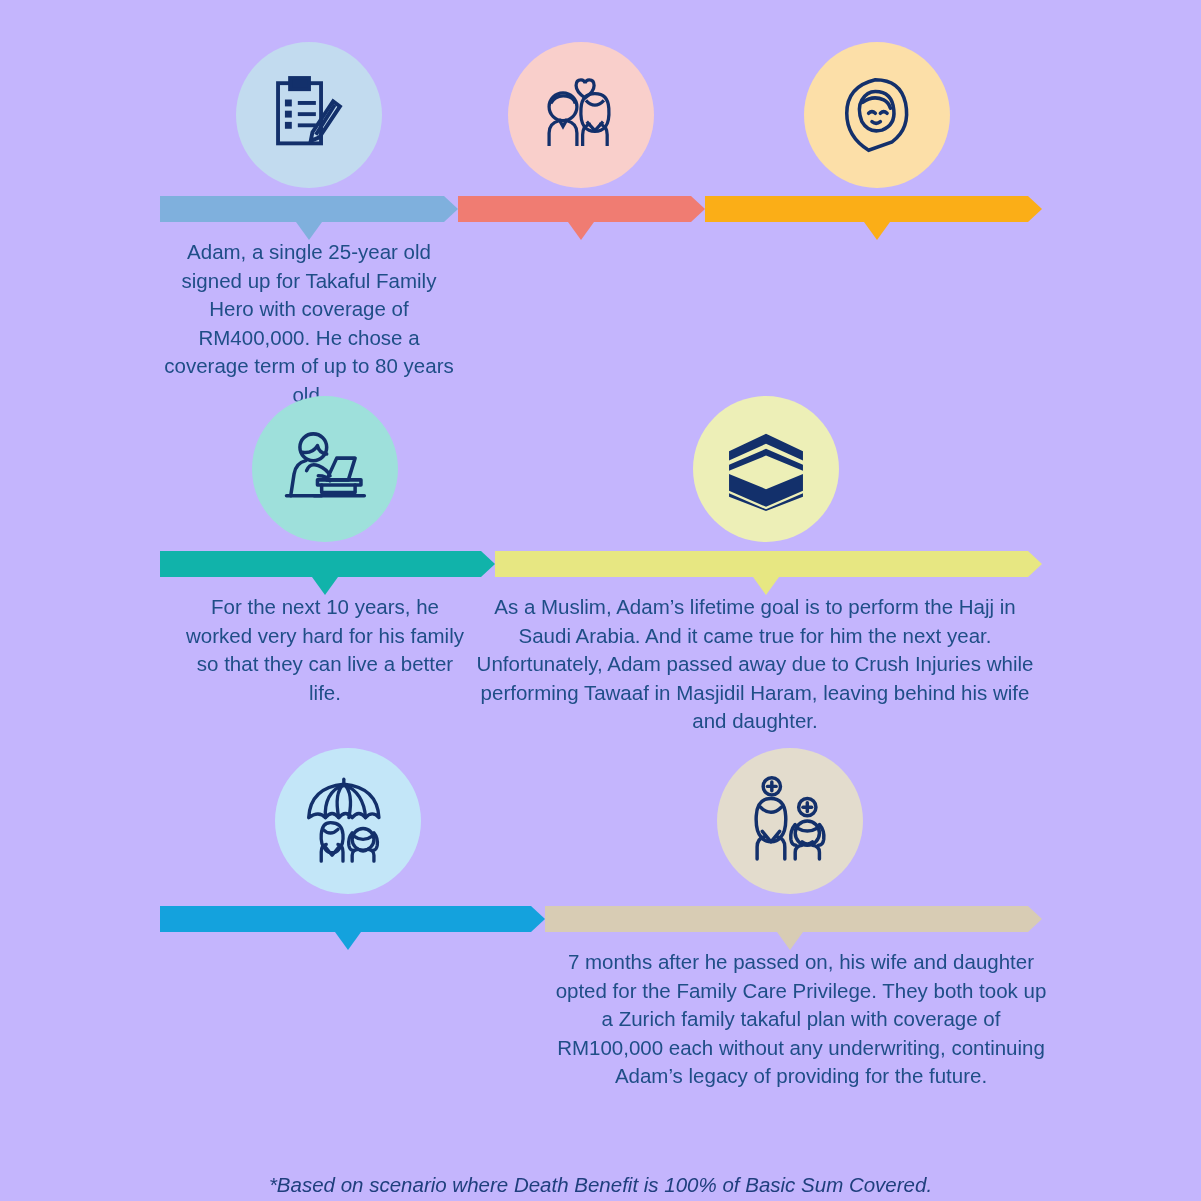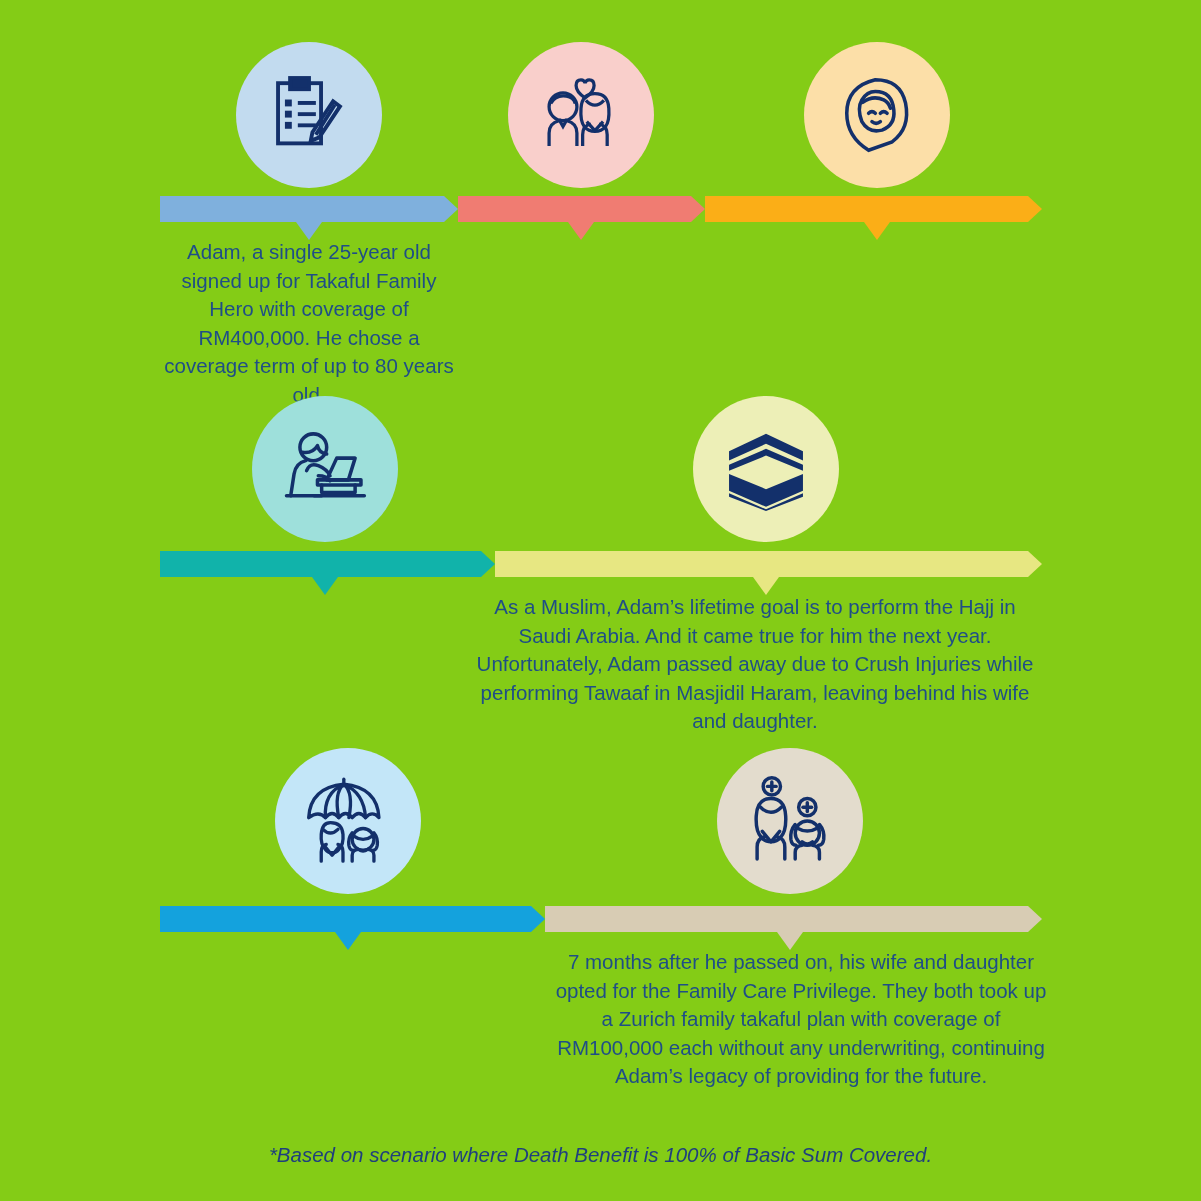--- a/index.html
+++ b/index.html
@@ -7,21 +7,21 @@
     width: 1201px;
     height: 1201px;
     background: #ffffff;
     font-family: "Liberation Sans", sans-serif;
   }
   #infographic {
     position: relative;
     width: 1201px;
     height: 1201px;
     overflow: hidden;
-    background: #84cc16;
+    background: #c4b5fd;
   }
 
   
   .icon-circle {
     position: absolute;
     border-radius: 50%;
     display: flex;
     align-items: center;
     justify-content: center;
   }
@@ -74,20 +74,21 @@
   }
   .footnote {
     position: absolute;
     width: 1201px;
     left: 0;
     text-align: center;
     color: #1F3F7D;
     font-size: 20.5px;
     font-style: italic;
     font-family: "Liberation Sans", sans-serif;
+    margin-top: 30px;
   }
 </style>
 </head>
 <body>
 
 <div id="infographic">
 
   <div class="icon-circle" style="left:236px; top:42px; width:146px; height:146px; background:#C2DBEF;">
     <span>
       <svg width="86" height="86" viewBox="0 0 100 100">
@@ -223,20 +224,21 @@
     <div class="bar-marker" style="left:312px; top:0;">
       <div class="stem" style="background:#11B3AA;"></div>
       <div class="tip" style="background:#11B3AA; clip-path:polygon(0 0,100% 0,50% 100%);"></div>
     </div>
     <div class="bar-marker" style="left:753px; top:0;">
       <div class="stem" style="background:#E7E782;"></div>
       <div class="tip" style="background:#E7E782; clip-path:polygon(0 0,100% 0,50% 100%);"></div>
     </div>
   </div>
 
+  <div class="caption" style="left:180px; top:593px; width:290px;">For the next 10 years, he worked very hard for his family so that they can live a better life.</div>
   <div class="caption" style="left:468px; top:593px; width:574px;">As a Muslim, Adam’s lifetime goal is to perform the Hajj in Saudi Arabia. And it came true for him the next year. Unfortunately, Adam passed away due to Crush Injuries while performing Tawaaf in Masjidil Haram, leaving behind his wife and daughter.</div>
 
   <div class="icon-circle" style="left:275px; top:748px; width:146px; height:146px; background:#C3E6F8;">
     <span>
       <svg width="92" height="90" viewBox="0 0 110 104">
         <g fill="none" stroke="#13306B" stroke-width="4" stroke-linecap="round" stroke-linejoin="round">
           <path d="M8 48 Q10 12 50 8 Q90 12 92 48 Q84 39 76 48 Q68 38 60 48 Q52 38 44 48 Q36 38 28 48 Q20 39 8 48 Z"></path>
           <path d="M50 8 Q38 18 44 48 M50 8 Q62 18 56 48 M50 8 Q26 18 28 48 M50 8 Q74 18 76 48"></path>
           <line x1="50" y1="2" x2="50" y2="10"></line>
           <path d="M34 54 q-10 0-11 14 q-1 12 5 18 q3 4 8 4 q5 0 8-4 q6-6 5-18 q-1-14-15-14z"></path>

